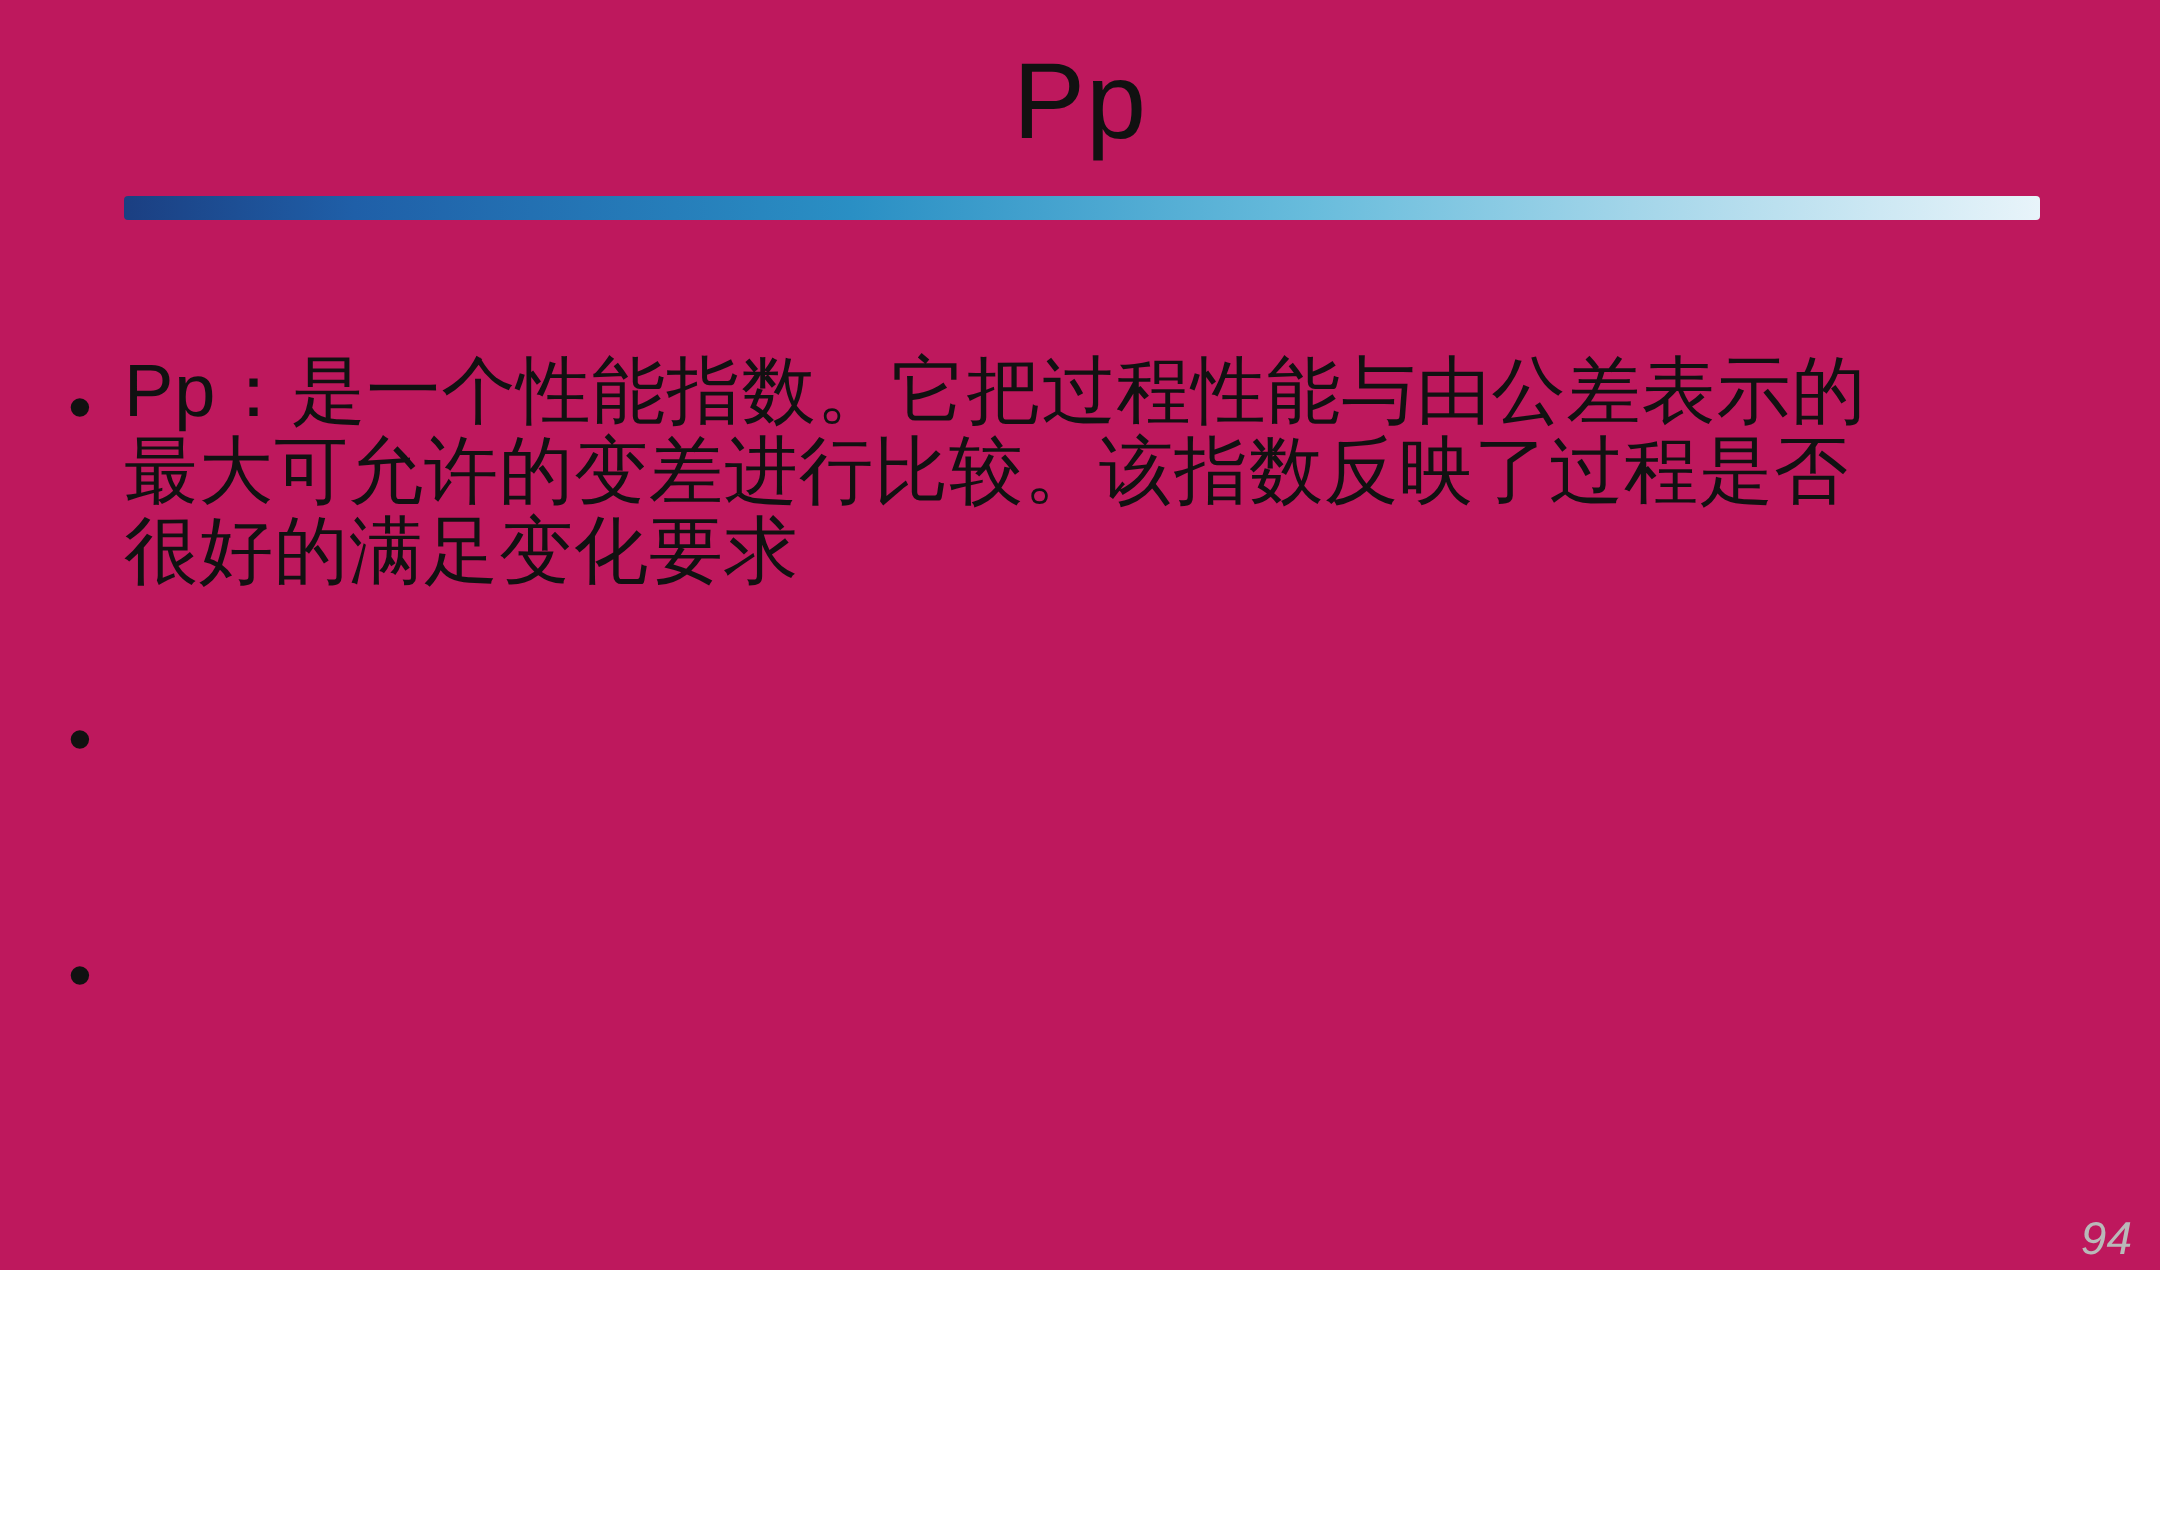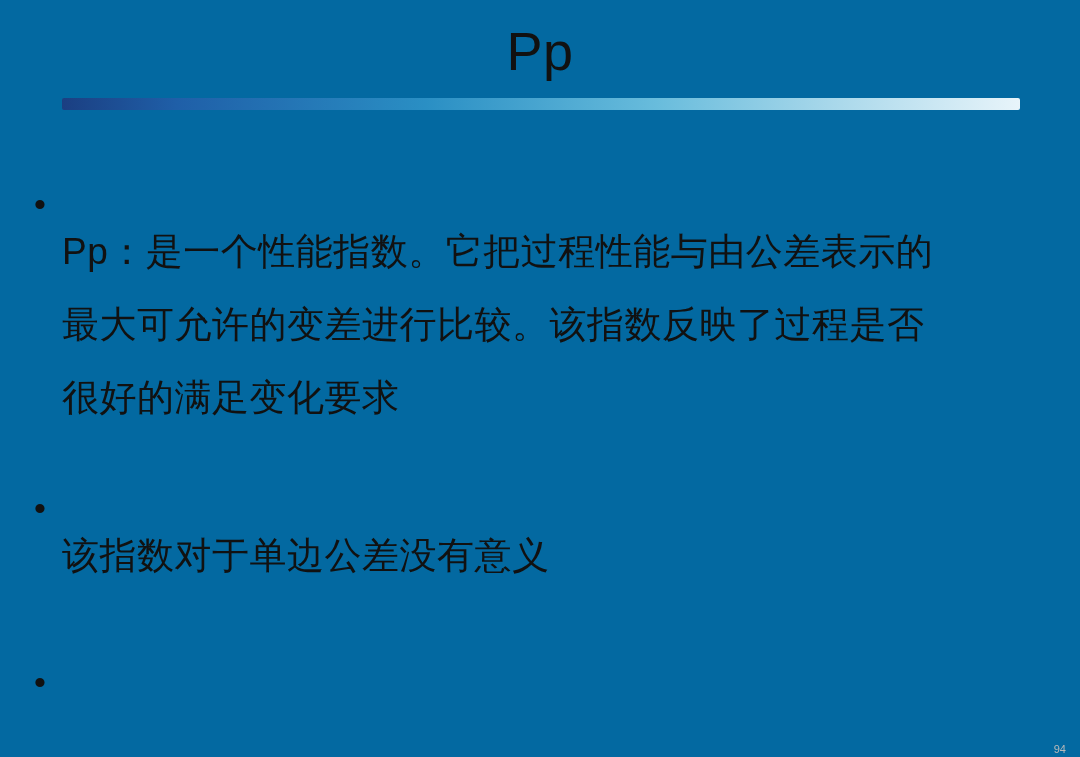--- a/index.html
+++ b/index.html
@@ -6,22 +6,22 @@
     margin: 0;
     padding: 0;
     background: #ffffff;
   }
   body {
     font-family: "Liberation Sans", sans-serif;
   }
   .slide {
     position: relative;
     width: 1080px;
-    height: 757px;
-    background: #0369a1;
+    height: 635px;
+    background: #be185d;
     overflow: hidden;
     box-sizing: border-box;
   }
   .slide-title {
     position: absolute;
     top: 22px;
     left: 0;
     width: 100%;
     text-align: center;
     font-size: 54px;
@@ -56,59 +56,58 @@
     flex: 0 0 auto;
     width: 44px;
     text-align: center;
     font-size: 34px;
     line-height: 56px;
     color: #111111;
   }
   .bullet-text {
     flex: 1 1 auto;
     font-size: 37px;
-    line-height: 73px;
+    line-height: 40px;
     color: #111111;
     max-width: 890px;
     letter-spacing: 0.5px;
-    margin-top: 39px;
   }
   .bullet.gap-after {
     margin-bottom: 46px;
   }
   .bullet.spacer-before {
     margin-top: 62px;
   }
   .page-number {
     position: absolute;
     right: 14px;
     bottom: 2px;
-    font-size: 11px;
+    font-size: 23px;
     color: #b9b9b9;
+    font-style: italic;
   }
 </style>
 </head>
 <body>
 
 <div class="slide">
 
   <div class="slide-title">Pp</div>
 
   <div class="title-rule"></div>
 
   <div class="body-block">
 
     <div class="bullet gap-after">
       <div class="bullet-marker">•</div>
       <div class="bullet-text">Pp：是一个性能指数。它把过程性能与由公差表示的最大可允许的变差进行比较。该指数反映了过程是否很好的满足变化要求</div>
     </div>
 
     <div class="bullet">
       <div class="bullet-marker">•</div>
-      <div class="bullet-text">该指数对于单边公差没有意义</div>
     </div>
 
     <div class="bullet spacer-before">
       <div class="bullet-marker">•</div>
     </div>
 
   </div>
 
   <div class="page-number">94</div>
 

